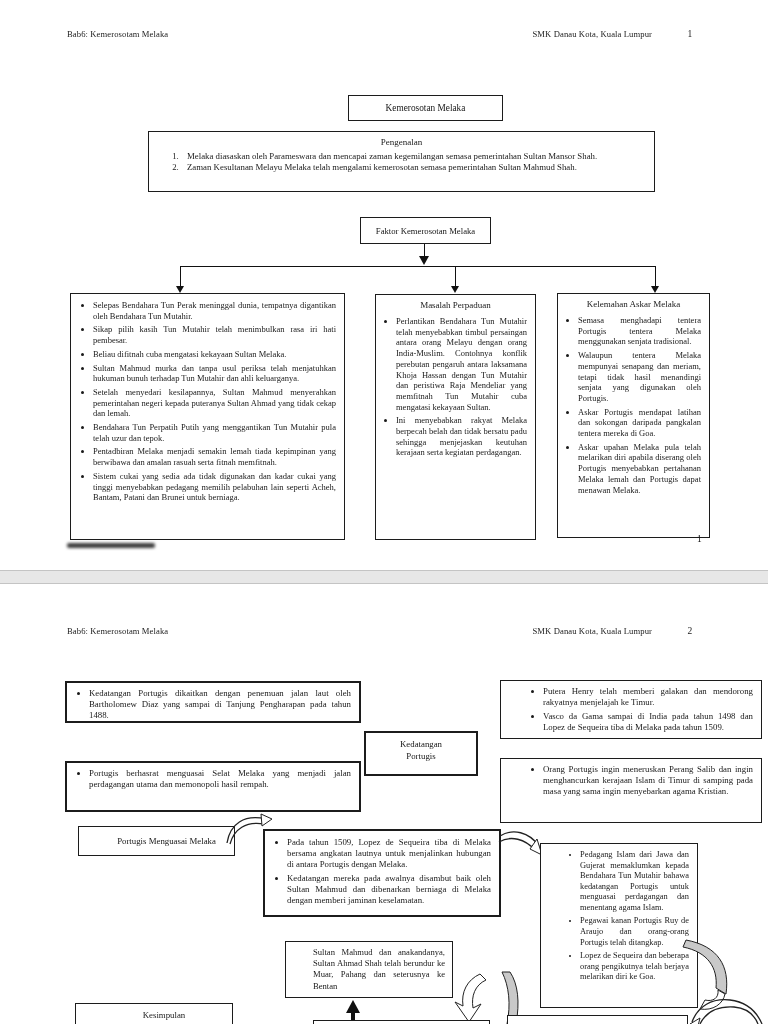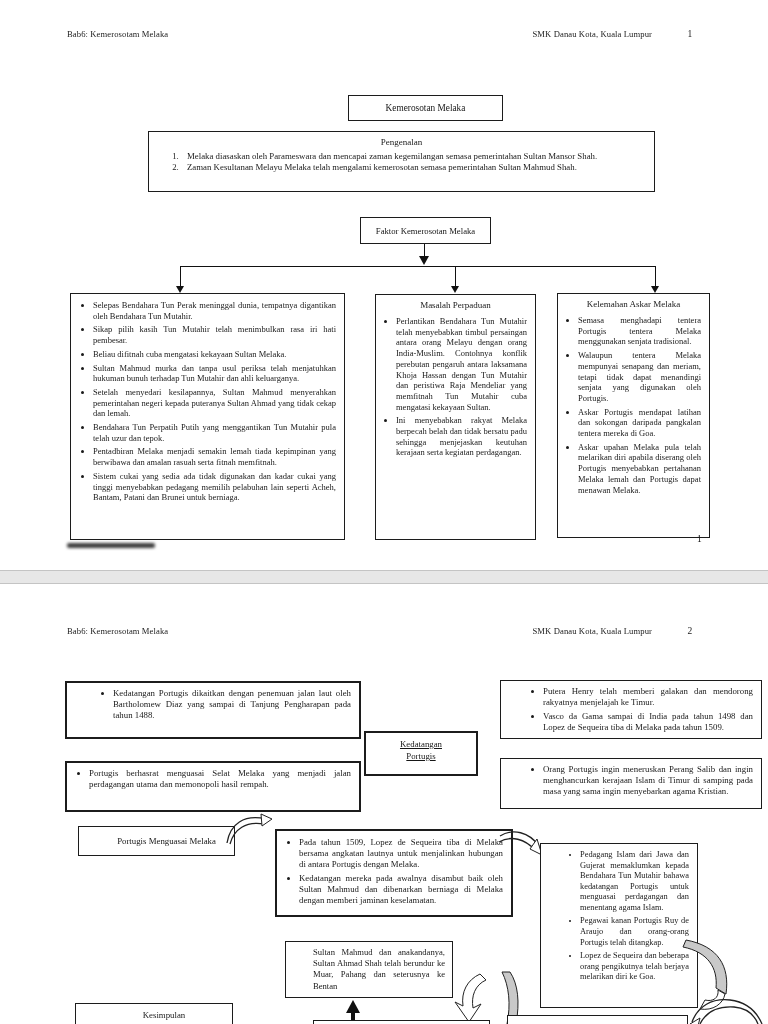--- a/index.html
+++ b/index.html
@@ -81,78 +81,78 @@
       <ul class="bullets" style="padding-left:20px;">
         <li>Perlantikan Bendahara Tun Mutahir telah menyebabkan timbul persaingan antara orang Melayu dengan orang India-Muslim. Contohnya konflik perebutan pengaruh antara laksamana Khoja Hassan dengan Tun Mutahir dan peristiwa Raja Mendeliar yang memfitnah Tun Mutahir cuba mengatasi kekayaan Sultan.</li>
         <li>Ini menyebabkan rakyat Melaka berpecah belah dan tidak bersatu padu sehingga menjejaskan keutuhan kerajaan serta kegiatan perdagangan.</li>
       </ul>
     </div>
 
     <div class="box" style="left:557px;top:293px;width:153px;height:245px;">
       <div class="box-title">Kelemahan Askar Melaka</div>
       <ul class="bullets" style="padding-left:20px;">
         <li>Semasa menghadapi tentera Portugis tentera Melaka menggunakan senjata tradisional.</li>
-        <li>Walaupun tentera Melaka mempunyai senapang dan meriam, tetapi tidak dapat menandingi senjata yang digunakan oleh Portugis.</li>
+        <li>Walaupun tentera Melaka mempunyai senapang dan meriam, tetapi tidak hasil menandingi senjata yang digunakan oleh Portugis.</li>
         <li>Askar Portugis mendapat latihan dan sokongan daripada pangkalan tentera mereka di Goa.</li>
         <li>Askar upahan Melaka pula telah melarikan diri apabila diserang oleh Portugis menyebabkan pertahanan Melaka lemah dan Portugis dapat menawan Melaka.</li>
       </ul>
     </div>
 
     <div class="smudge" style="left:67px;top:543px;width:88px;height:5px;"></div>
     <div class="abs" style="left:697px;top:534px;font-size:9.5px;">1</div>
   </div>
 
   <div class="divider" style="top:570px;height:14px;"></div>
 
   <div class="abs" style="left:0;top:584px;width:768px;height:440px;">
 
     <div class="abs hdr" style="left:67px;top:42px;">Bab6: Kemerosotam Melaka</div>
     <div class="abs hdr" style="left:452px;top:42px;width:200px;text-align:right;">SMK Danau Kota, Kuala Lumpur</div>
     <div class="abs hdr" style="left:681px;top:42px;width:18px;text-align:center;font-size:9.5px;">2</div>
 
-    <div class="box b2" style="left:65px;top:97px;width:296px;height:58px;padding-left:24px;">
+    <div class="box b2" style="left:65px;top:97px;width:296px;height:42px;">
       <ul class="bullets wide" style="margin-top:5px;">
         <li>Kedatangan Portugis dikaitkan dengan penemuan jalan laut oleh Bartholomew Diaz yang sampai di Tanjung Pengharapan pada tahun 1488.</li>
       </ul>
     </div>
 
     <div class="box b15" style="left:500px;top:96px;width:262px;height:59px;">
       <ul class="bullets wide" style="margin-top:5px;">
         <li>Putera Henry telah memberi galakan dan mendorong rakyatnya menjelajah ke Timur.</li>
         <li>Vasco da Gama sampai di India pada tahun 1498 dan Lopez de Sequeira tiba di Melaka pada tahun 1509.</li>
       </ul>
     </div>
 
     <div class="box b2 ctr" style="left:364px;top:147px;width:114px;height:45px;font-size:8.8px;line-height:1.35;align-items:flex-start;padding-top:6px;">
-      <span style="display:block;width:70px;text-decoration:underline;">Kedatangan Portugis</span>
+      <span style="display:block;width:70px;">Kedatangan Portugis</span>
     </div>
 
     <div class="box b2" style="left:65px;top:177px;width:296px;height:51px;">
       <ul class="bullets wide" style="margin-top:5px;">
         <li>Portugis berhasrat menguasai Selat Melaka yang menjadi  jalan perdagangan utama dan memonopoli hasil rempah.</li>
       </ul>
     </div>
 
-    <div class="box b15" style="left:500px;top:174px;width:262px;height:51px;font-family:Liberation Serif, serif;">
+    <div class="box b15" style="left:500px;top:174px;width:262px;height:65px;font-family:Liberation Serif, serif;">
       <ul class="bullets wide" style="margin-top:5px;">
         <li>Orang Portugis ingin meneruskan Perang Salib dan ingin menghancurkan kerajaan Islam di Timur di samping pada masa yang sama ingin menyebarkan agama Kristian.</li>
       </ul>
     </div>
 
     <div class="box b15 ctr" style="left:78px;top:242px;width:157px;height:30px;font-size:8.8px;">
       <span>Portugis Menguasai Melaka</span>
     </div>
 
     <svg class="deco" style="left:224px;top:226px;" width="50" height="36" viewBox="0 0 50 36">
       <path d="M3,33 C6,14 20,4 42,9" fill="none" stroke="#222" stroke-width="1.3"></path>
       <path d="M6,34 C10,19 22,11 40,14" fill="none" stroke="#222" stroke-width="1.3"></path>
       <polygon points="48,9 37,4 38,16" fill="#ffffff" stroke="#222" stroke-width="1"></polygon>
     </svg>
 
-    <div class="box b2" style="left:263px;top:245px;width:238px;height:88px;margin-left:12px;">
+    <div class="box b2" style="left:263px;top:245px;width:238px;height:88px;">
       <ul class="bullets wide" style="margin-top:6px;">
         <li>Pada tahun 1509, Lopez de Sequeira tiba di Melaka bersama angkatan lautnya untuk menjalinkan hubungan di antara Portugis dengan Melaka.</li>
         <li>Kedatangan mereka pada awalnya disambut baik oleh Sultan Mahmud dan dibenarkan berniaga di Melaka dengan memberi jaminan keselamatan.</li>
       </ul>
     </div>
 
     <svg class="deco" style="left:497px;top:242px;" width="48" height="38" viewBox="0 0 48 38">
       <path d="M3,10 C16,2 32,6 42,20" fill="none" stroke="#222" stroke-width="1.3"></path>
       <path d="M2,16 C14,9 28,13 38,24" fill="none" stroke="#222" stroke-width="1.3"></path>
       <polygon points="45,29 33,23 40,13" fill="#ffffff" stroke="#222" stroke-width="1"></polygon>

